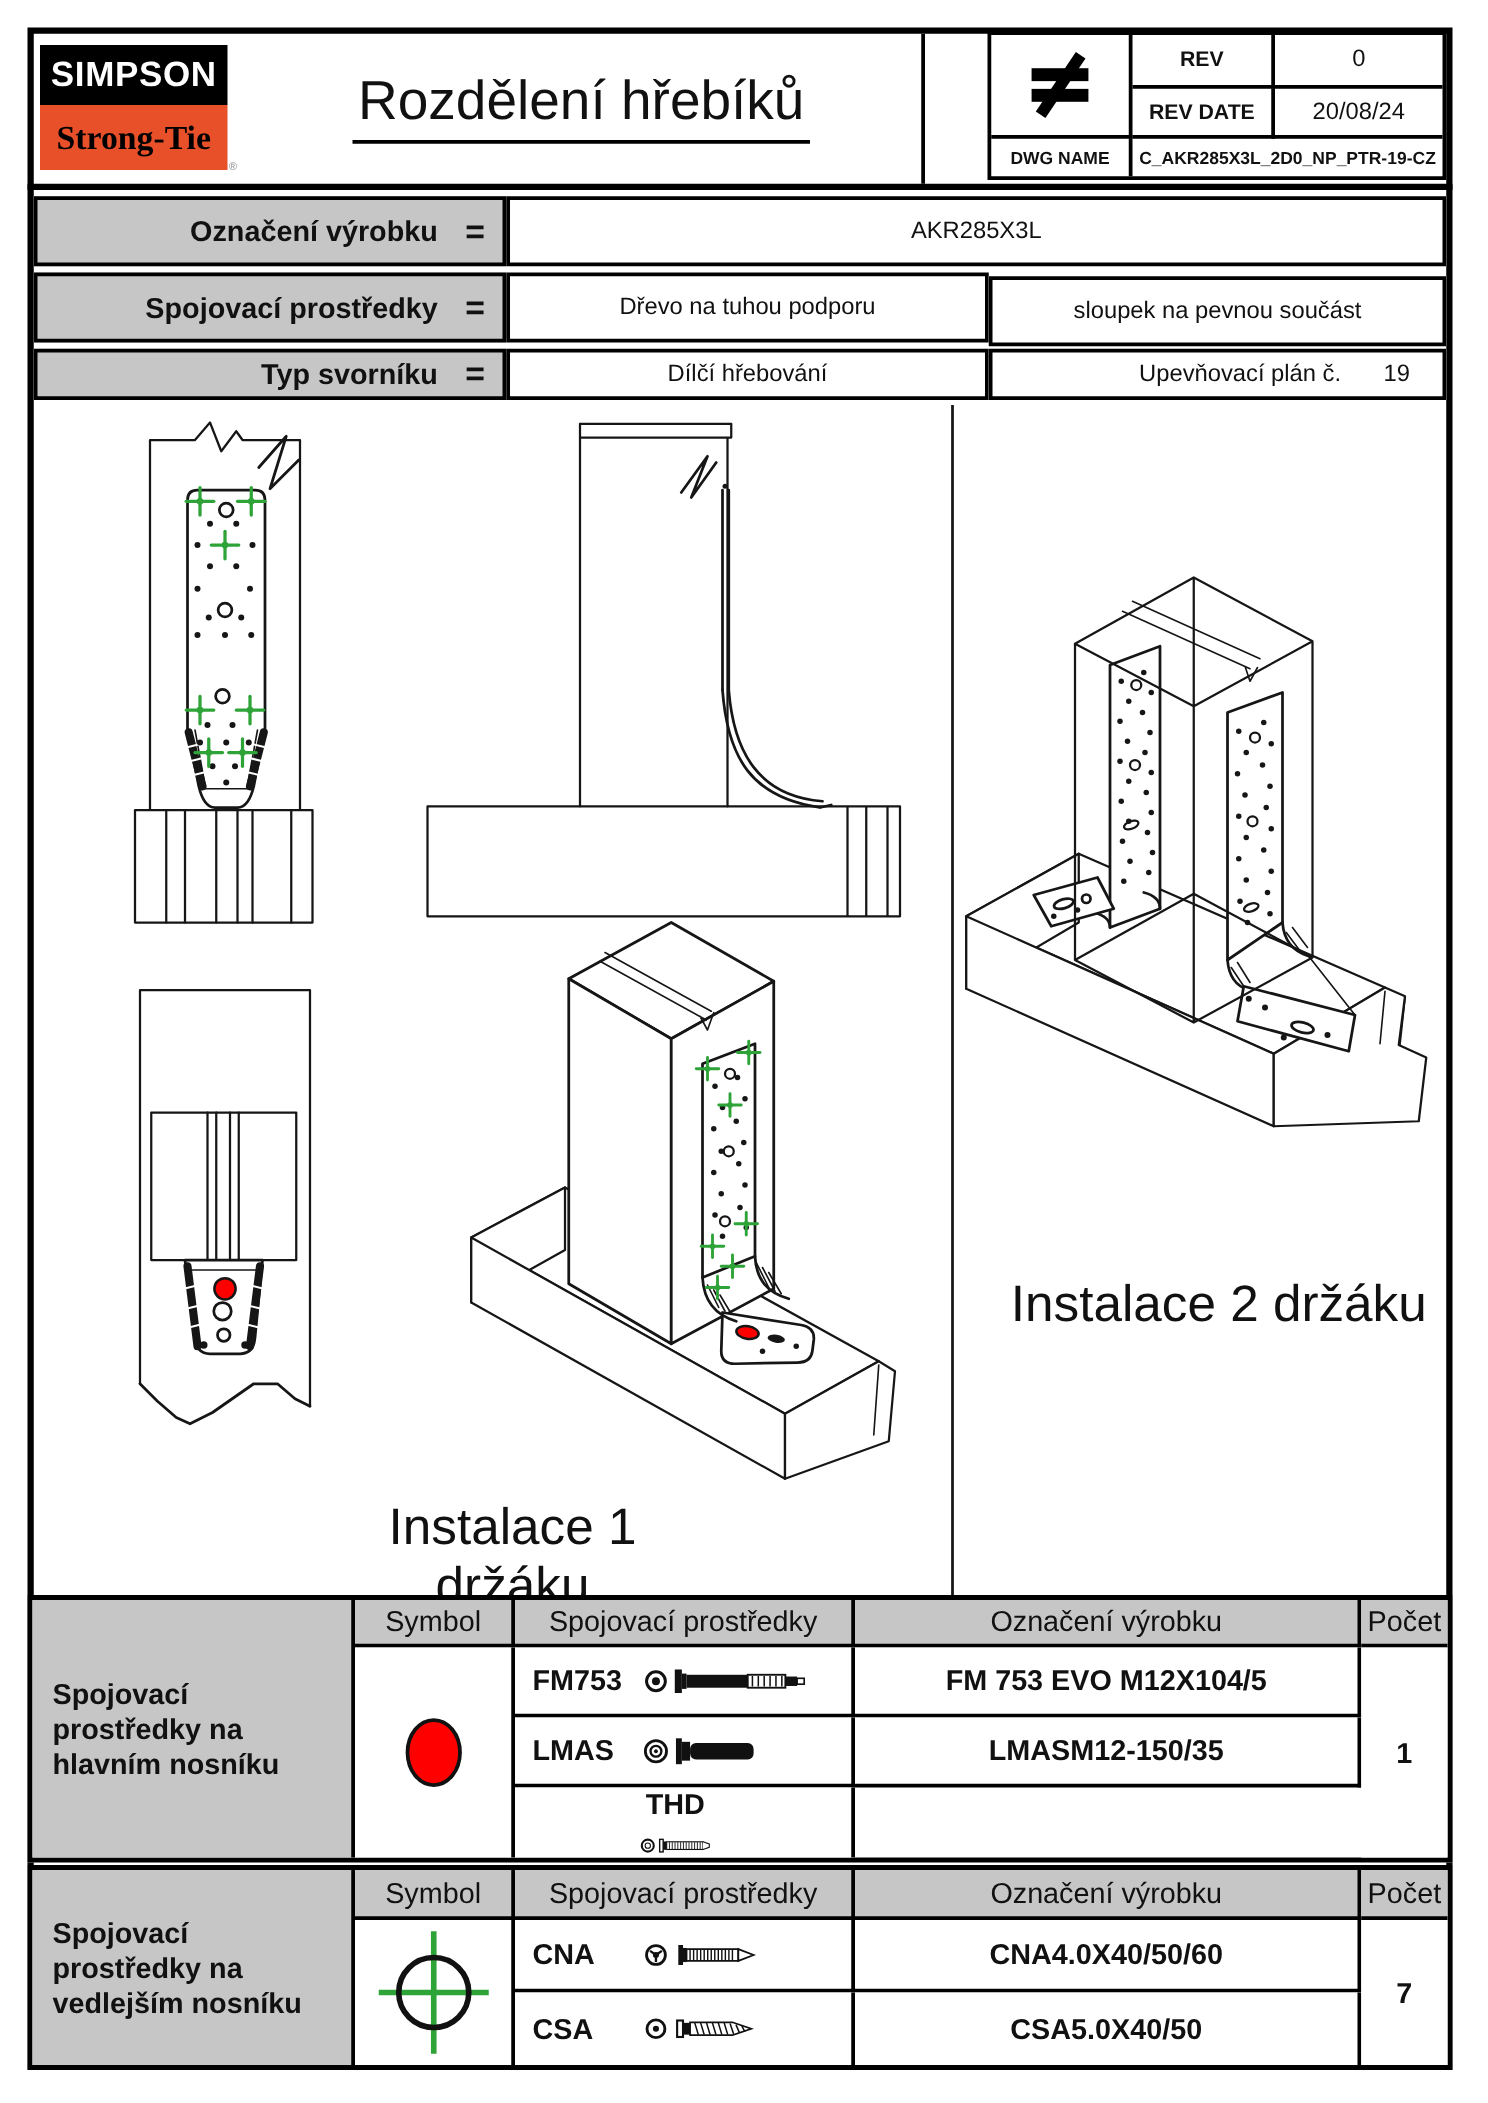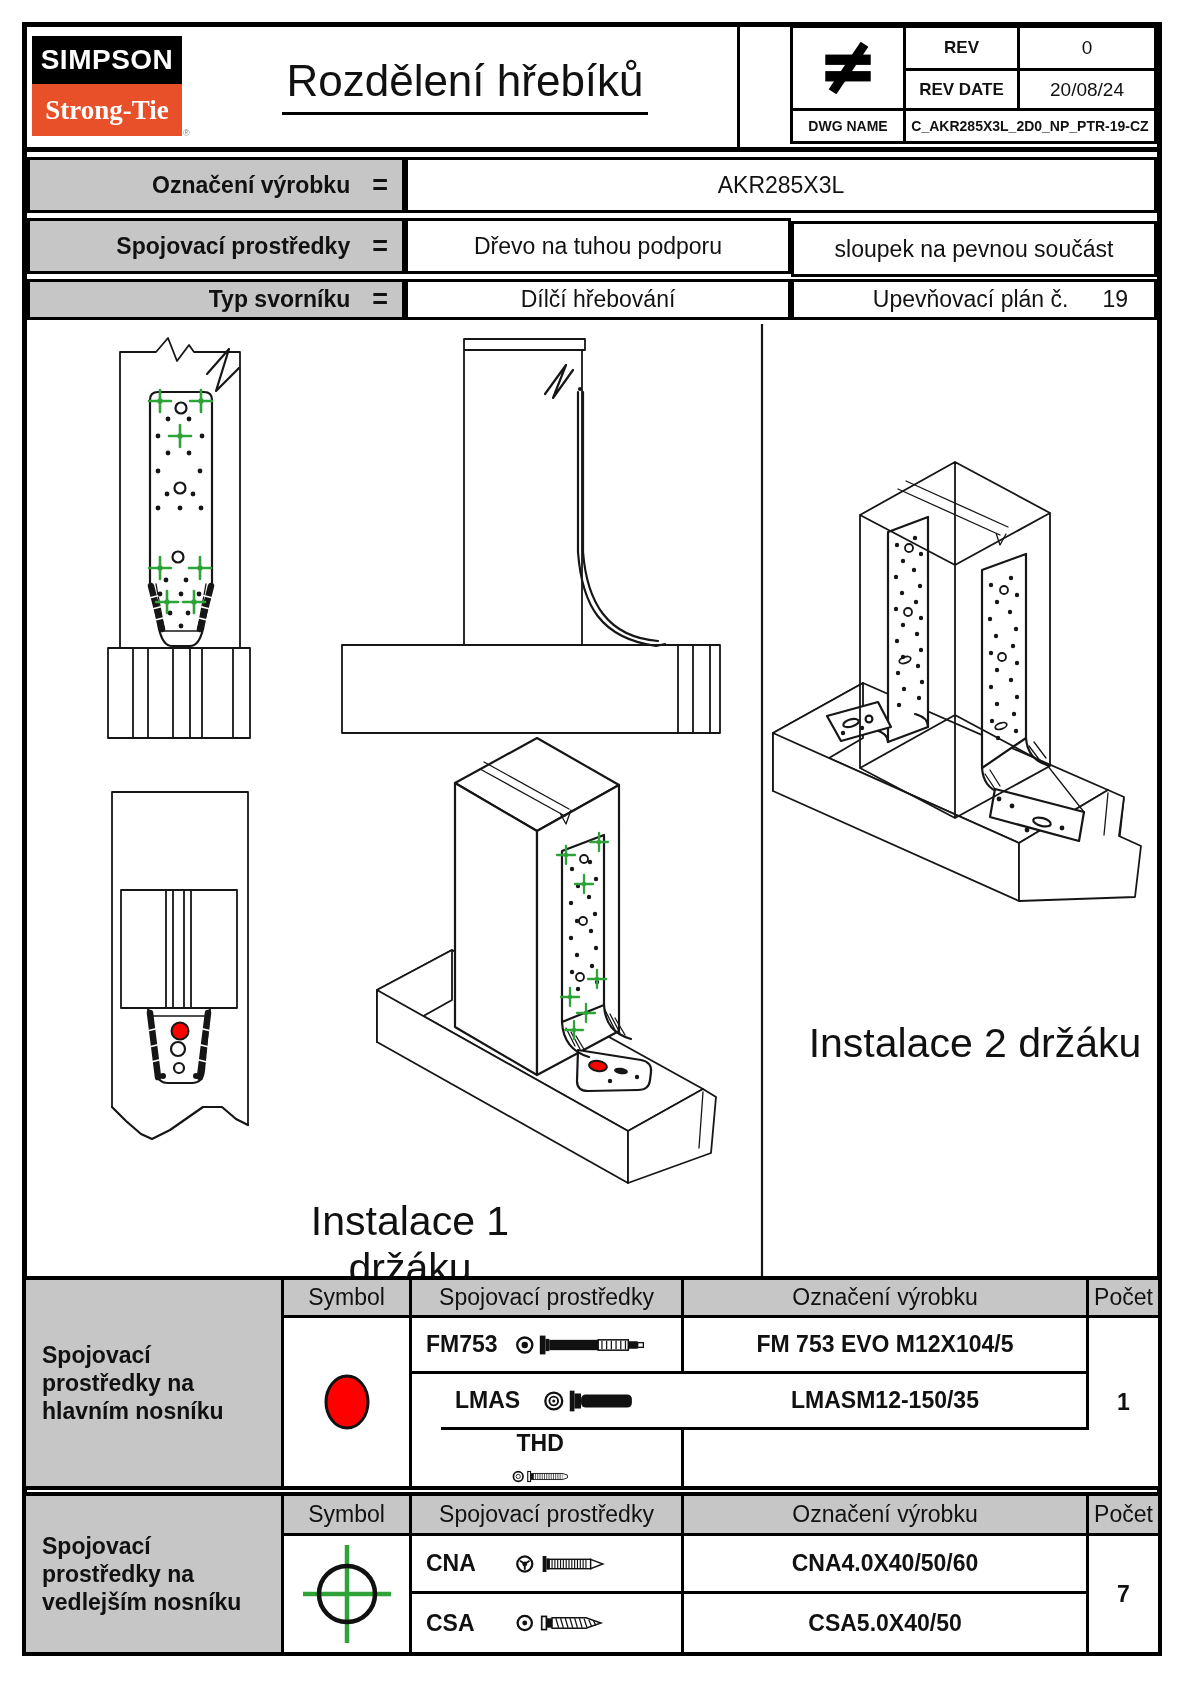--- a/index.html
+++ b/index.html
@@ -12,33 +12,33 @@
   .br{border-right:3px solid #000;}
   .bb{border-bottom:3px solid #000;}
   .bold{font-weight:bold;}
   
   .frame{position:absolute;left:22px;top:22px;width:1140px;height:1634px;border:5px solid #000;box-sizing:border-box;}
   .hline{position:absolute;left:22px;top:147px;width:1140px;height:5px;background:#000;}
   .vline-title{position:absolute;left:737px;top:27px;width:3px;height:120px;background:#000;}
   
   .logo-black{left:32px;top:36px;width:150px;height:48px;background:#000;color:#fff;
      font-weight:bold;font-size:28px;letter-spacing:.5px;}
-  .logo-orange{left:32px;top:84px;width:150px;height:52px;background:#E8502A;color:#ffffff;
+  .logo-orange{left:32px;top:84px;width:150px;height:52px;background:#E8502A;color:#000000;
      font-family:"Liberation Serif","DejaVu Serif",serif;font-weight:bold;font-size:27px;}
   .logo-reg{left:183px;top:128px;font-size:9px;color:#888;}
   
   .title-wrap{left:200px;top:45px;width:530px;height:80px;}
   .title-text{font-size:44px;border-bottom:3px solid #000;padding:0 4px 6px;white-space:nowrap;}
   
   .revbox{left:790px;top:25px;width:367px;height:119px;border:3px solid #000;}
   .revbox .cell{font-size:17px;}
   
   .info-label{justify-content:flex-end;padding-right:14px;font-size:23px;font-weight:bold;}
   .info-label .eq{font-weight:900;font-size:27px;margin-left:22px;}
-  .info-value{font-size:23px;background:#fff;}
+  .info-value{font-size:19px;background:#fff;}
   
   #dwg path,#dwg line,#dwg polyline,#dwg polygon,#dwg rect,#dwg circle,#dwg ellipse{
      stroke:#161616;stroke-width:1.8;fill:none;stroke-linejoin:round;stroke-linecap:round;}
   #dwg .f{fill:#fff;}
   #dwg .th{stroke-width:2.2;}
   #dwg .thin{stroke-width:1.3;}
   #dwg .hb{stroke-width:6.5;}
   #dwg .wt{stroke:#fff;stroke-width:1.6;}
   #dwg .d{fill:#161616;stroke:none;}
   #dwg .blk{fill:#161616;stroke:none;}
@@ -360,21 +360,21 @@
           <rect x="33" y="10.5" width="4" height="13" fill="#111"></rect>
         <rect x="37" y="11.5" width="52" height="11" fill="#111"></rect>
         <rect x="89" y="11.5" width="32" height="11" fill="#fff" stroke="#111" stroke-width="1.6"></rect>
         <path d="M93,12.5 v9 M98,12.5 v9 M103,12.5 v9 M108,12.5 v9 M113,12.5 v9 M118,12.5 v9" stroke="#111" stroke-width="1.3"></path>
         <rect x="121" y="13" width="10" height="8" fill="#111"></rect>
         <rect x="131" y="14.5" width="6" height="5" fill="#fff" stroke="#111" stroke-width="1.4"></rect>
       </svg>
     </div>
     <div class="cell prod br bb" style="left:658px;top:38px;width:405px;height:56px;">FM 753 EVO M12X104/5</div>
 
-    <div class="cell fast-cell br bb" style="left:386px;top:94px;width:272px;height:56px;margin-left:29px;">
+    <div class="cell fast-cell br bb" style="left:386px;top:94px;width:272px;height:56px;">
       <span class="code">LMAS</span>
       <svg width="150" height="32" viewBox="0 0 150 34">
         <circle cx="11" cy="17" r="9" fill="#fff" stroke="#111" stroke-width="2.4"></circle>
         <circle cx="11" cy="17" r="4.6" fill="none" stroke="#111" stroke-width="2"></circle>
         <circle cx="11" cy="17" r="1.6" fill="#111"></circle>
         <rect x="28" y="6" width="5" height="22" fill="#111"></rect>
           <rect x="33" y="9" width="7" height="16" fill="#111"></rect>
         <rect x="40" y="10" width="54" height="14" rx="5" fill="#111"></rect>
       </svg>
     </div>

